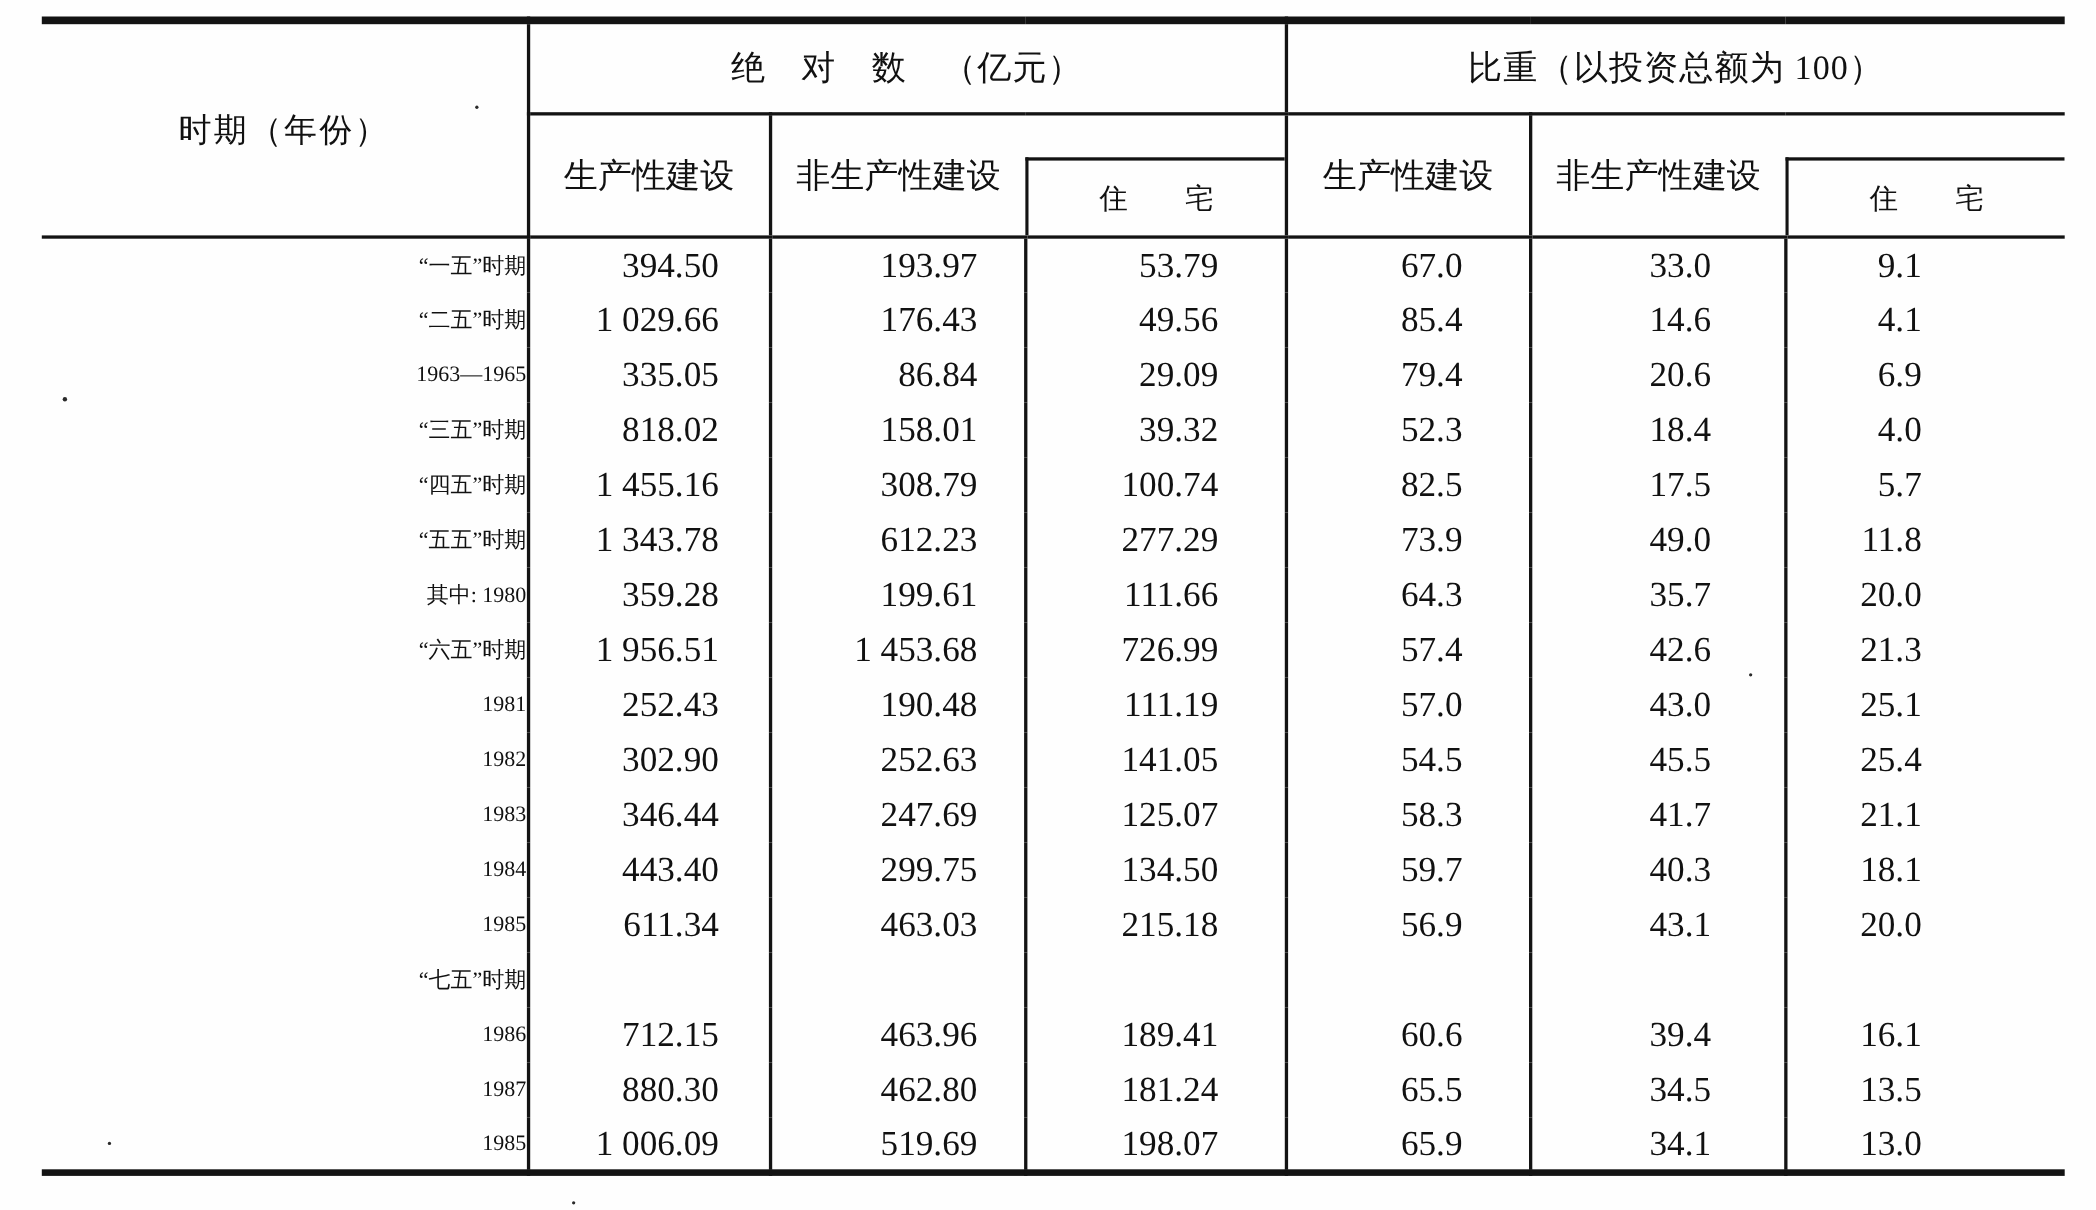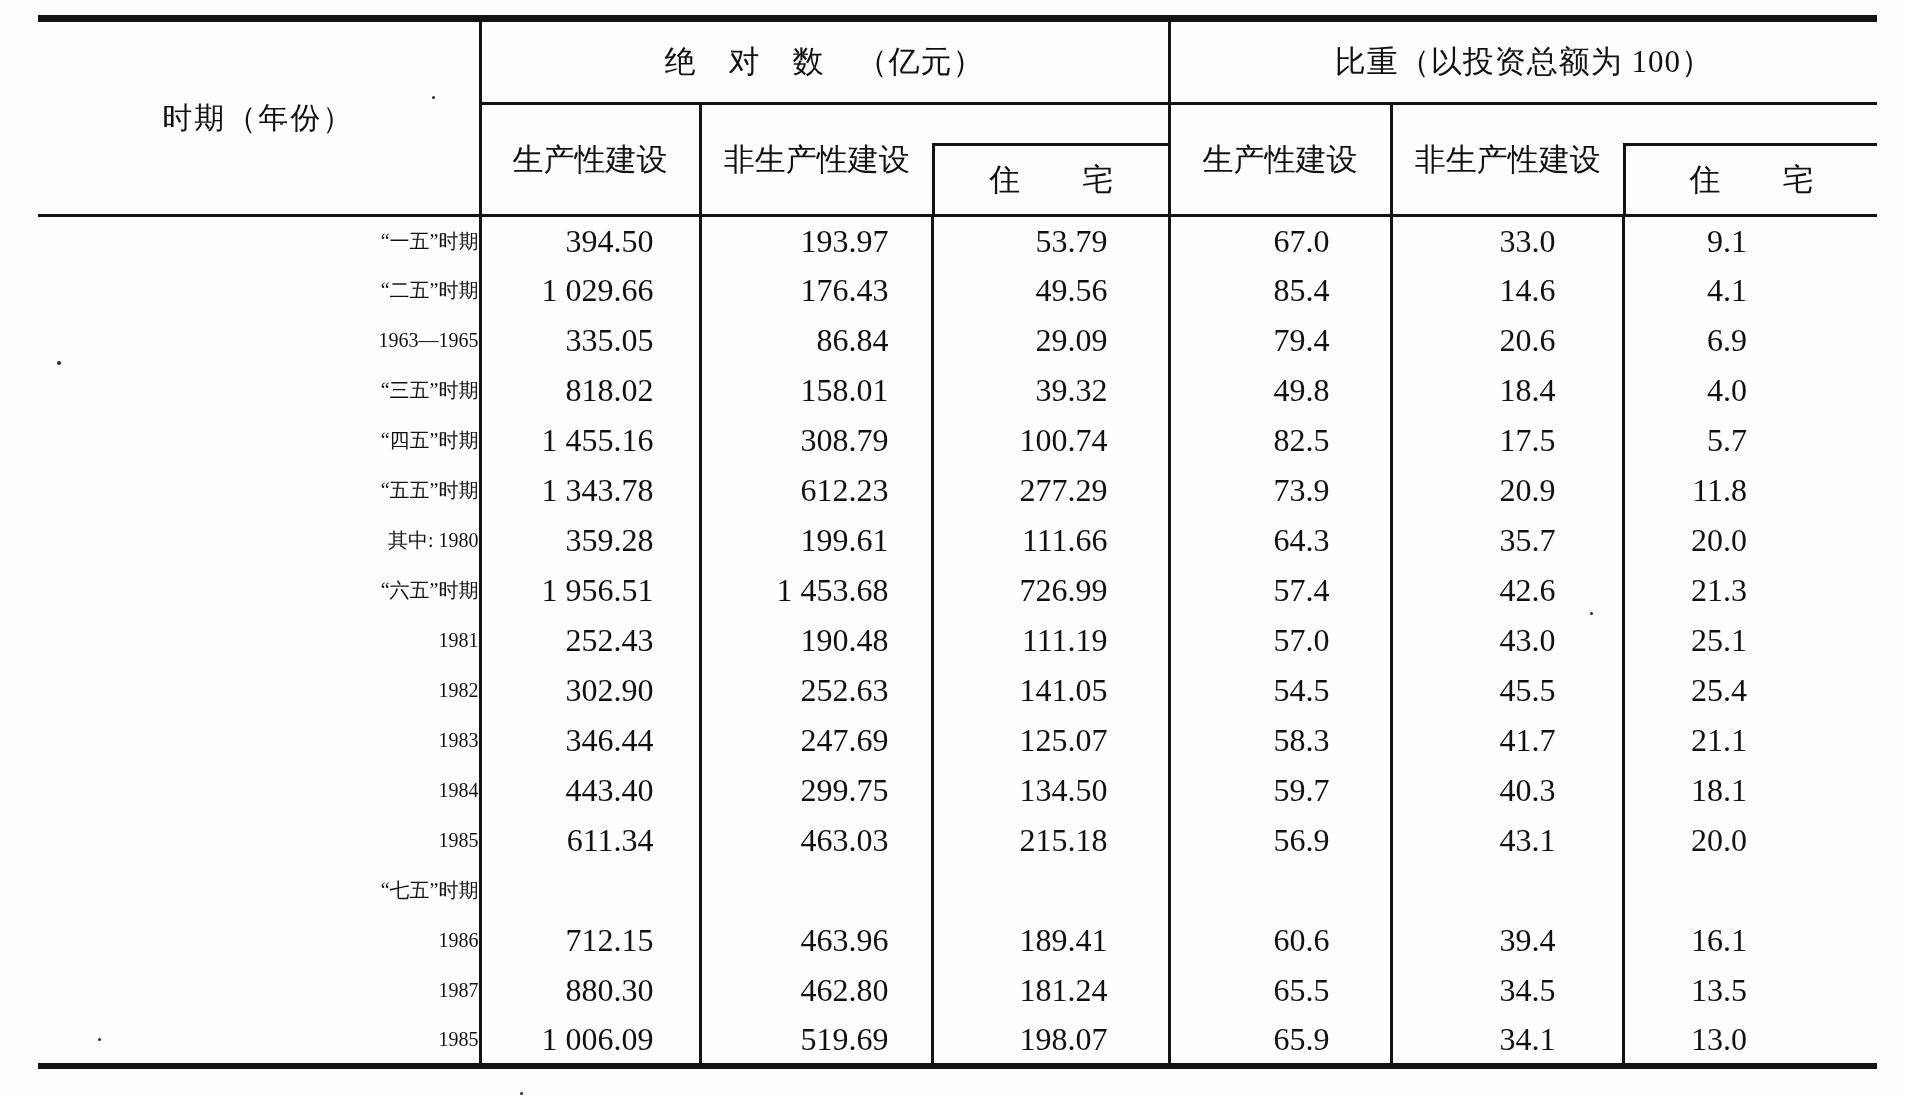--- a/index.html
+++ b/index.html
@@ -45,21 +45,21 @@
   }
   .vl { border-left: 3px solid #131313; }
 
   
   .h-zh { position: relative; }
   .zh-box {
     position: absolute; left: 0; right: 0; top: 38px; bottom: 0;
     border-top: 3px solid #131313;
     border-left: 3px solid #131313;
     display: flex; align-items: center; justify-content: center;
-    font-size: 31px;
+    font-size: 26px;
   }
 
   td.c-period { font-size: 20px; text-align: right; }
   td.c-period.year-indent { padding-left: 78px; }
   td.c-num { font-size: 32px; text-align: right; }
 
   td.n1 { border-left: 3px solid #131313; padding-right: 45px; }
   td.n2 { border-left: 3px solid #131313; padding-right: 42px; }
   td.n3 { border-left: 3px solid #131313; padding-right: 60px; }
   td.n4 { border-left: 3px solid #131313; padding-right: 60px; }
@@ -128,40 +128,40 @@
       <td class="c-num n3">29.09</td>
       <td class="c-num n4">79.4</td>
       <td class="c-num n5">20.6</td>
       <td class="c-num n6">6.9</td>
     </tr>
         <tr>
       <td class="c-period">“三五”时期</td>
       <td class="c-num n1">818.02</td>
       <td class="c-num n2">158.01</td>
       <td class="c-num n3">39.32</td>
-      <td class="c-num n4">49.8</td>
+      <td class="c-num n4">52.3</td>
       <td class="c-num n5">18.4</td>
       <td class="c-num n6">4.0</td>
     </tr>
         <tr>
       <td class="c-period">“四五”时期</td>
       <td class="c-num n1">1 455.16</td>
       <td class="c-num n2">308.79</td>
       <td class="c-num n3">100.74</td>
       <td class="c-num n4">82.5</td>
       <td class="c-num n5">17.5</td>
       <td class="c-num n6">5.7</td>
     </tr>
         <tr>
       <td class="c-period">“五五”时期</td>
       <td class="c-num n1">1 343.78</td>
       <td class="c-num n2">612.23</td>
       <td class="c-num n3">277.29</td>
       <td class="c-num n4">73.9</td>
-      <td class="c-num n5">20.9</td>
+      <td class="c-num n5">49.0</td>
       <td class="c-num n6">11.8</td>
     </tr>
         <tr>
       <td class="c-period">其中:  1980</td>
       <td class="c-num n1">359.28</td>
       <td class="c-num n2">199.61</td>
       <td class="c-num n3">111.66</td>
       <td class="c-num n4">64.3</td>
       <td class="c-num n5">35.7</td>
       <td class="c-num n6">20.0</td>

